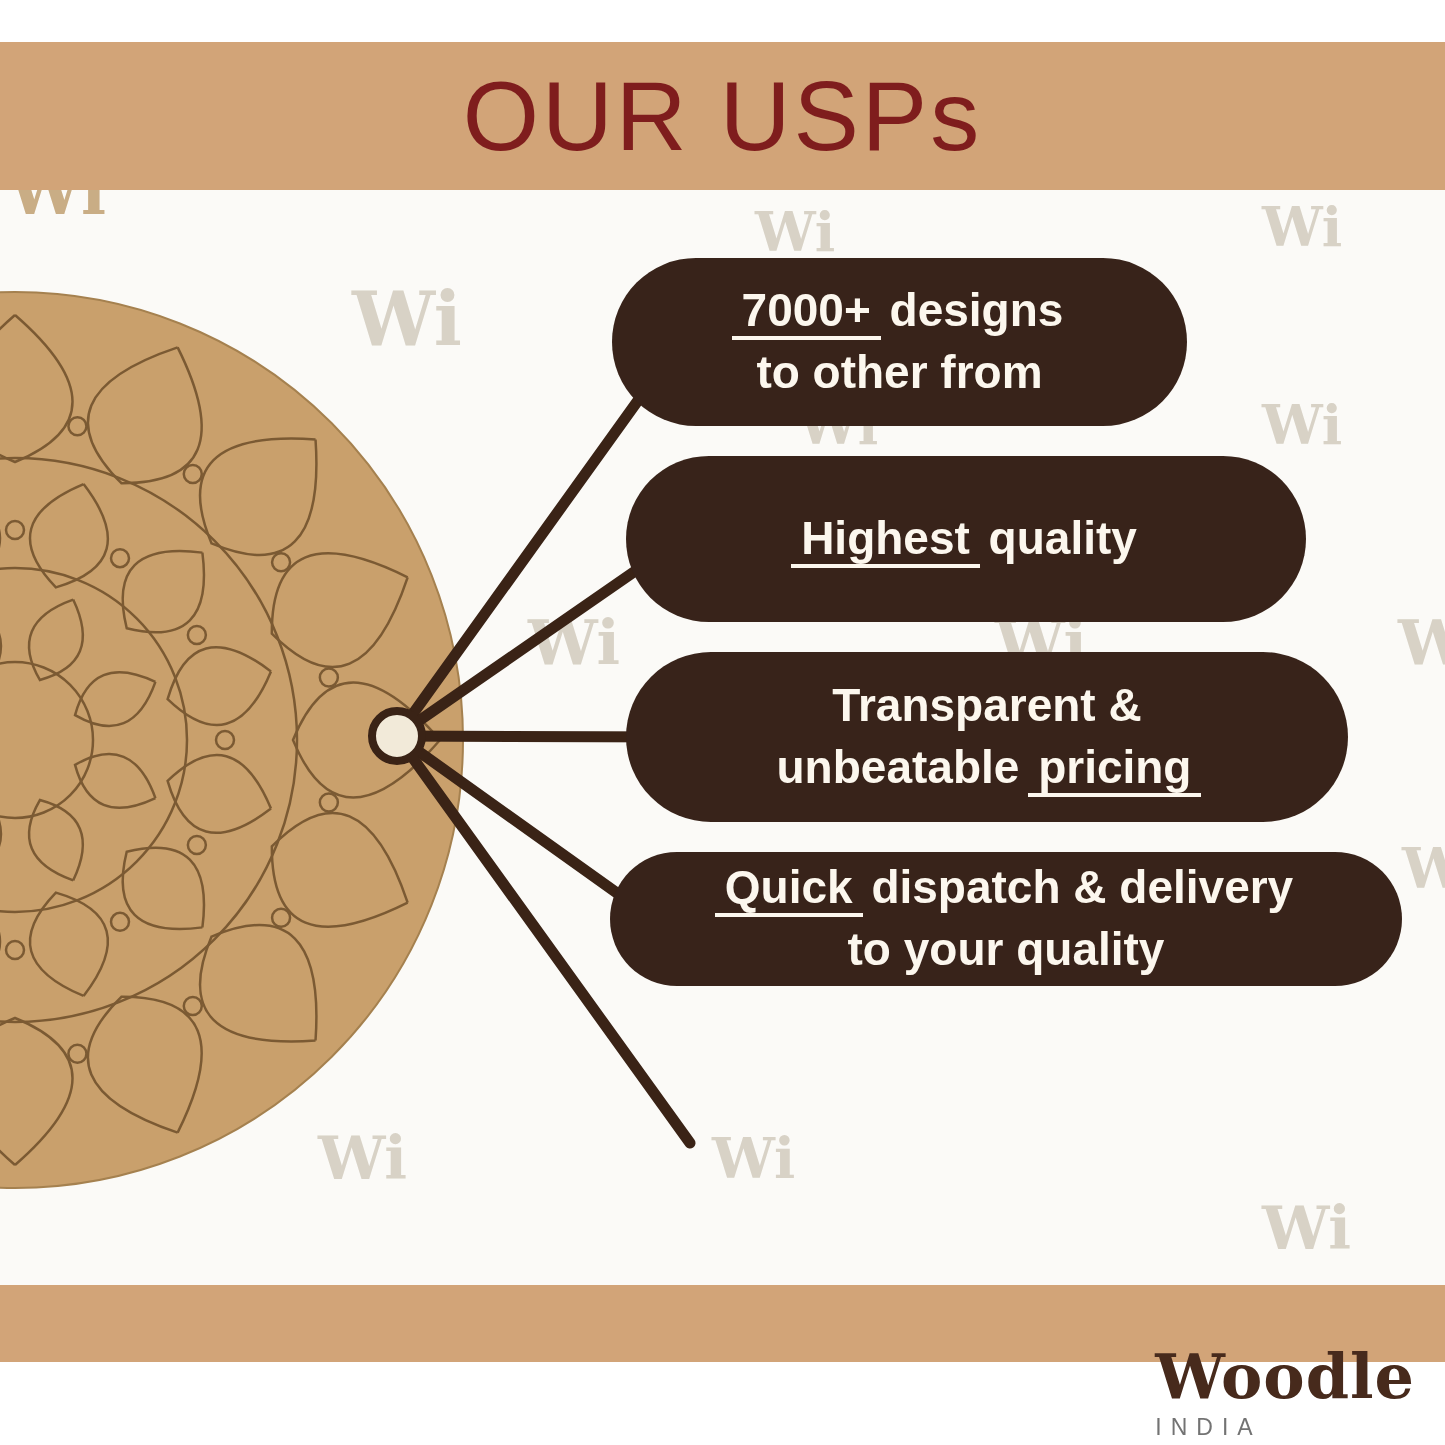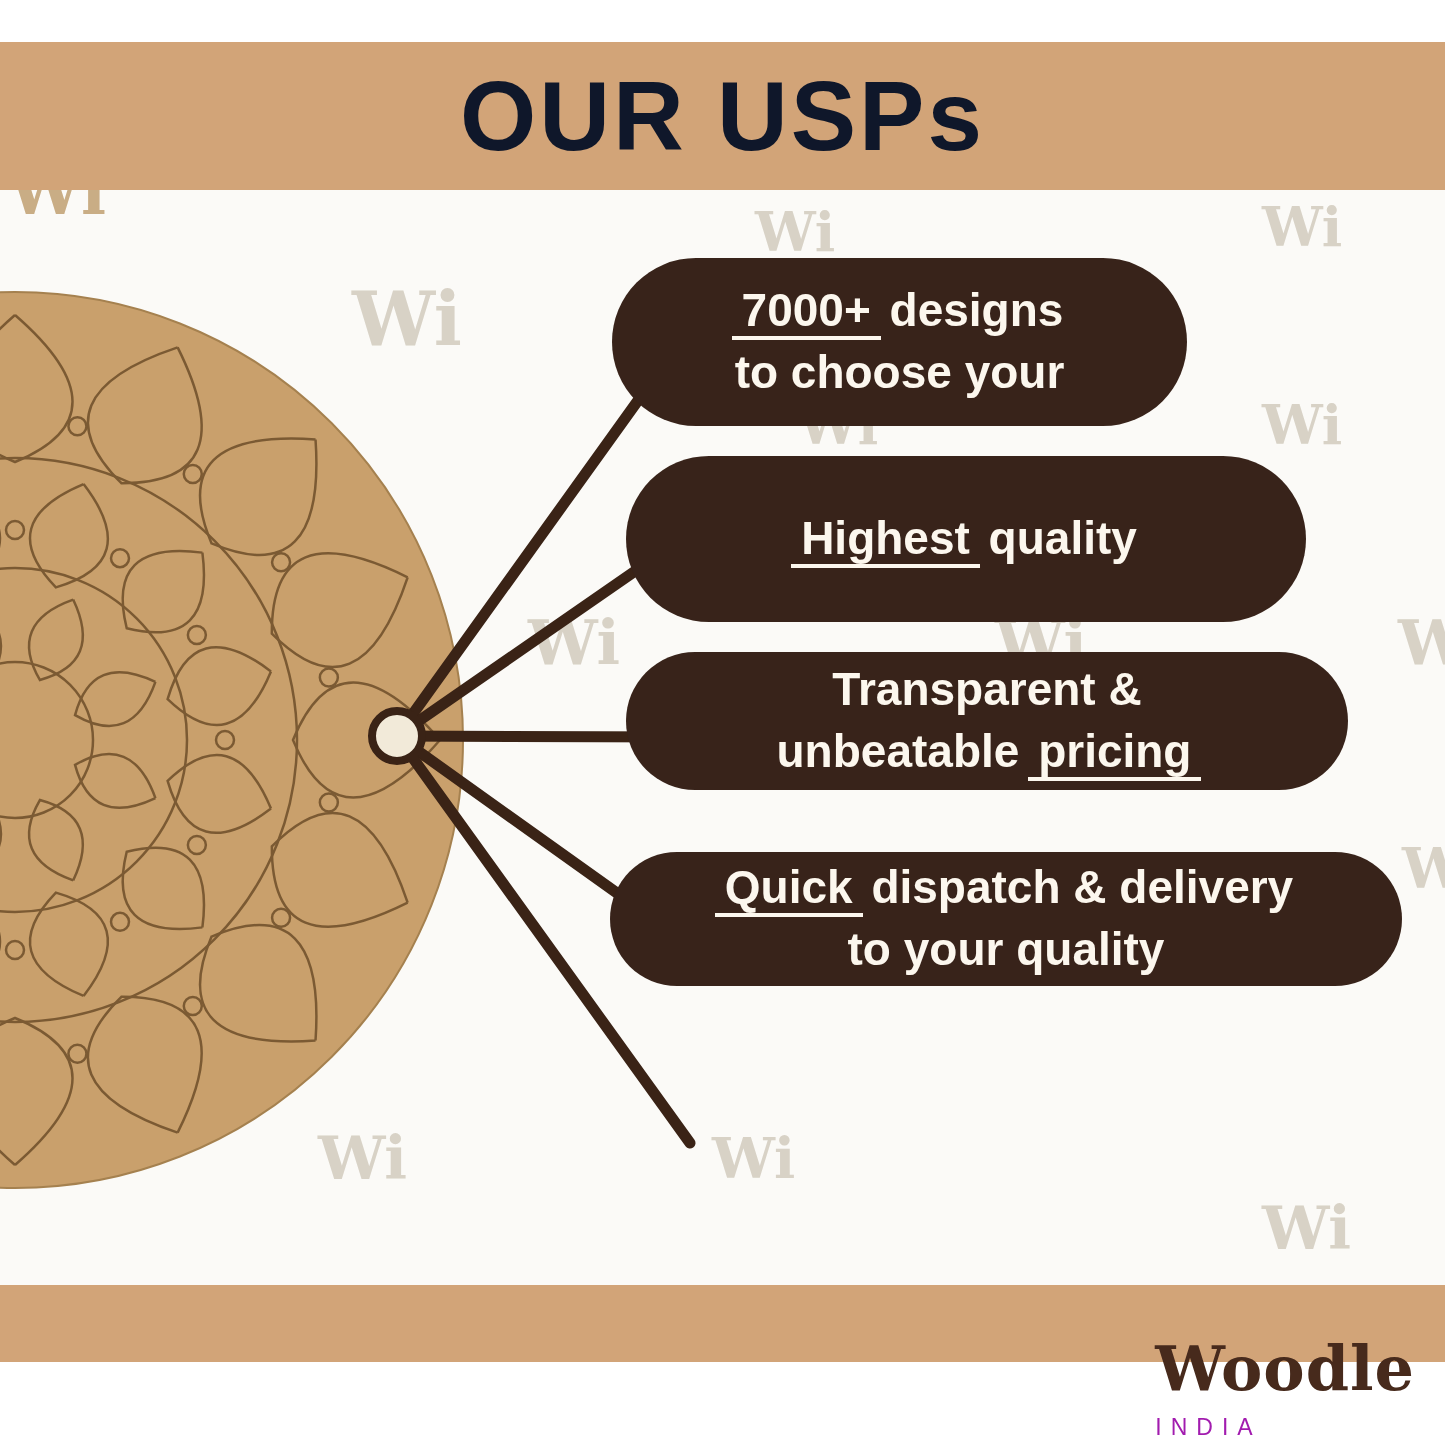--- a/index.html
+++ b/index.html
@@ -6,21 +6,21 @@
   .page{
     position:relative;width:1445px;height:1445px;overflow:hidden;
     background:#fbfaf7;font-family:"Liberation Sans",sans-serif;
   }
   .strip-top{position:absolute;top:0;left:0;width:100%;height:42px;background:#ffffff;}
   .band-top{
     position:absolute;top:42px;left:0;width:100%;height:148px;background:#d2a478;
     display:flex;align-items:center;justify-content:center;z-index:3;
   }
   .title{
-    font-size:98px;font-weight:700;color:#0f172a;letter-spacing:3px;line-height:1;
+    font-size:98px;font-weight:400;color:#7f1d1d;letter-spacing:3px;line-height:1;
   }
   .band-bottom{position:absolute;top:1285px;left:0;width:100%;height:77px;background:#d2a478;z-index:3;}
   .strip-bottom{position:absolute;top:1362px;left:0;width:100%;height:83px;background:#ffffff;z-index:3;}
 
   .wm{
     position:absolute;z-index:0;color:#d8d2c6;font-family:"DejaVu Serif",serif;
     font-weight:700;line-height:1;user-select:none;
   }
   .wm--band{color:#c9ad85;}
 
@@ -46,21 +46,21 @@
   .u{border-bottom:4px solid #fcf7ee;padding:0 10px;margin:0 -4px;}
 
   .logo{
     position:absolute;right:30px;bottom:4px;text-align:right;color:#472a1c;z-index:6;
     display:flex;flex-direction:column;align-items:flex-start;
   }
   .logo .word{
     font-family:"DejaVu Serif",serif;font-weight:700;font-size:62px;line-height:1.05;letter-spacing:1px;
   }
   .logo .country{
-    font-size:23px;letter-spacing:9px;font-weight:500;color:#a21caf;margin-top:13px;padding-right:2px;
+    font-size:23px;letter-spacing:9px;font-weight:500;color:#737373;margin-top:5px;padding-right:2px;
   }
 </style>
 </head>
 <body>
 
 <div class="page">
 
   <div class="strip-top"></div>
 
   <span class="wm wm--band" style="left:8px;top:158px;font-size:66px;">Wi</span>
@@ -162,26 +162,26 @@
     <line x1="397" y1="736" x2="680" y2="540"></line>
     <line x1="397" y1="736" x2="690" y2="737"></line>
     <line x1="397" y1="736" x2="680" y2="938"></line>
     <line x1="397" y1="736" x2="690" y2="1143"></line>
   </svg>
 
   <div class="hub"></div>
 
   <div class="pill" style="left:612px;top:258px;width:575px;height:168px;">
     <div class="ln"><span class="u">7000+</span><span> designs</span></div>
-    <div class="ln"><span>to choose your</span></div>
+    <div class="ln"><span>to other from</span></div>
   </div>
   <div class="pill" style="left:626px;top:456px;width:680px;height:166px;">
     <div class="ln"><span class="u">Highest</span><span> quality</span></div>
   </div>
-  <div class="pill" style="left:626px;top:652px;width:722px;height:138px;">
+  <div class="pill" style="left:626px;top:652px;width:722px;height:170px;">
     <div class="ln"><span>Transparent &amp;</span></div>
     <div class="ln"><span>unbeatable </span><span class="u">pricing</span></div>
   </div>
   <div class="pill" style="left:610px;top:852px;width:792px;height:134px;">
     <div class="ln"><span class="u">Quick</span><span> dispatch &amp; delivery</span></div>
     <div class="ln"><span>to your quality</span></div>
   </div>
 
   <div class="band-top">
     <div class="title">OUR USPs</div>

